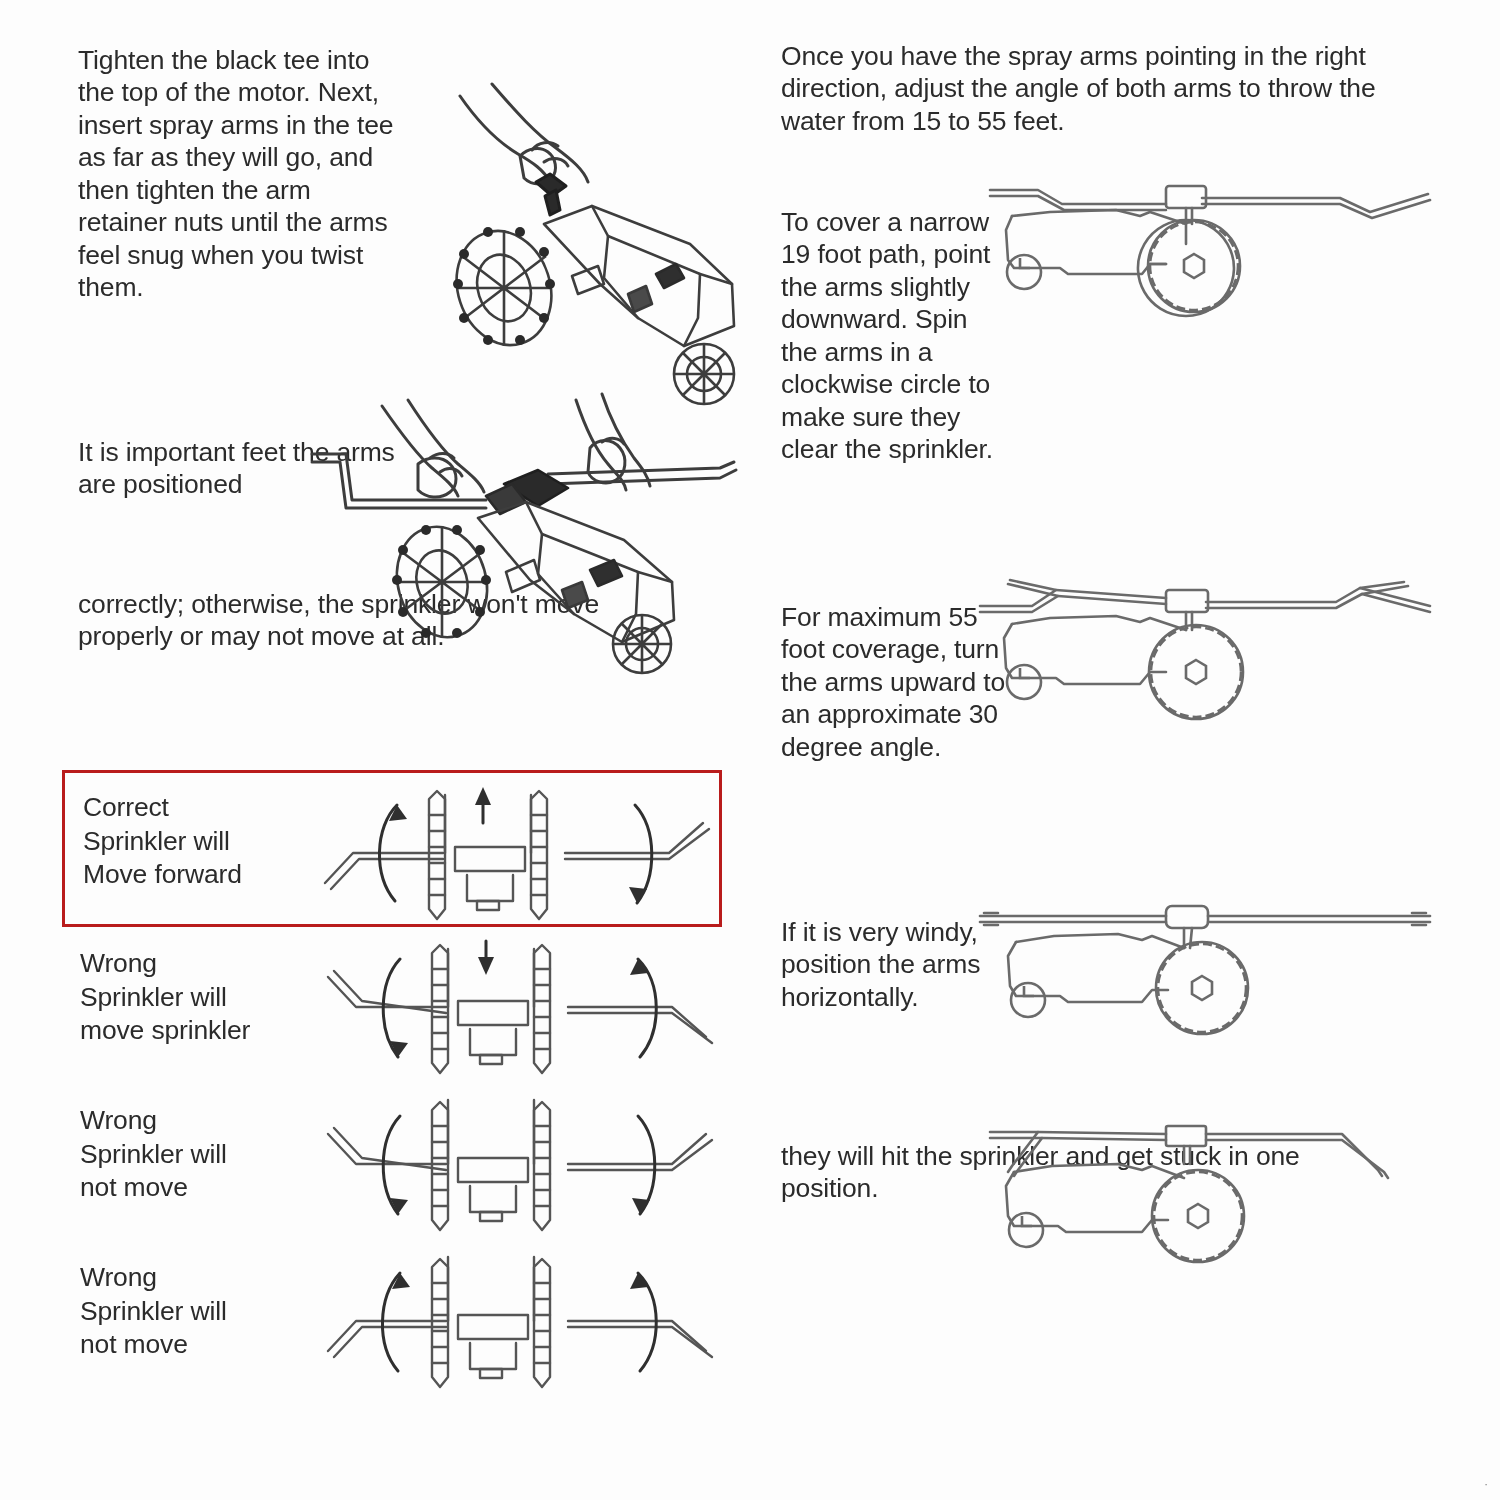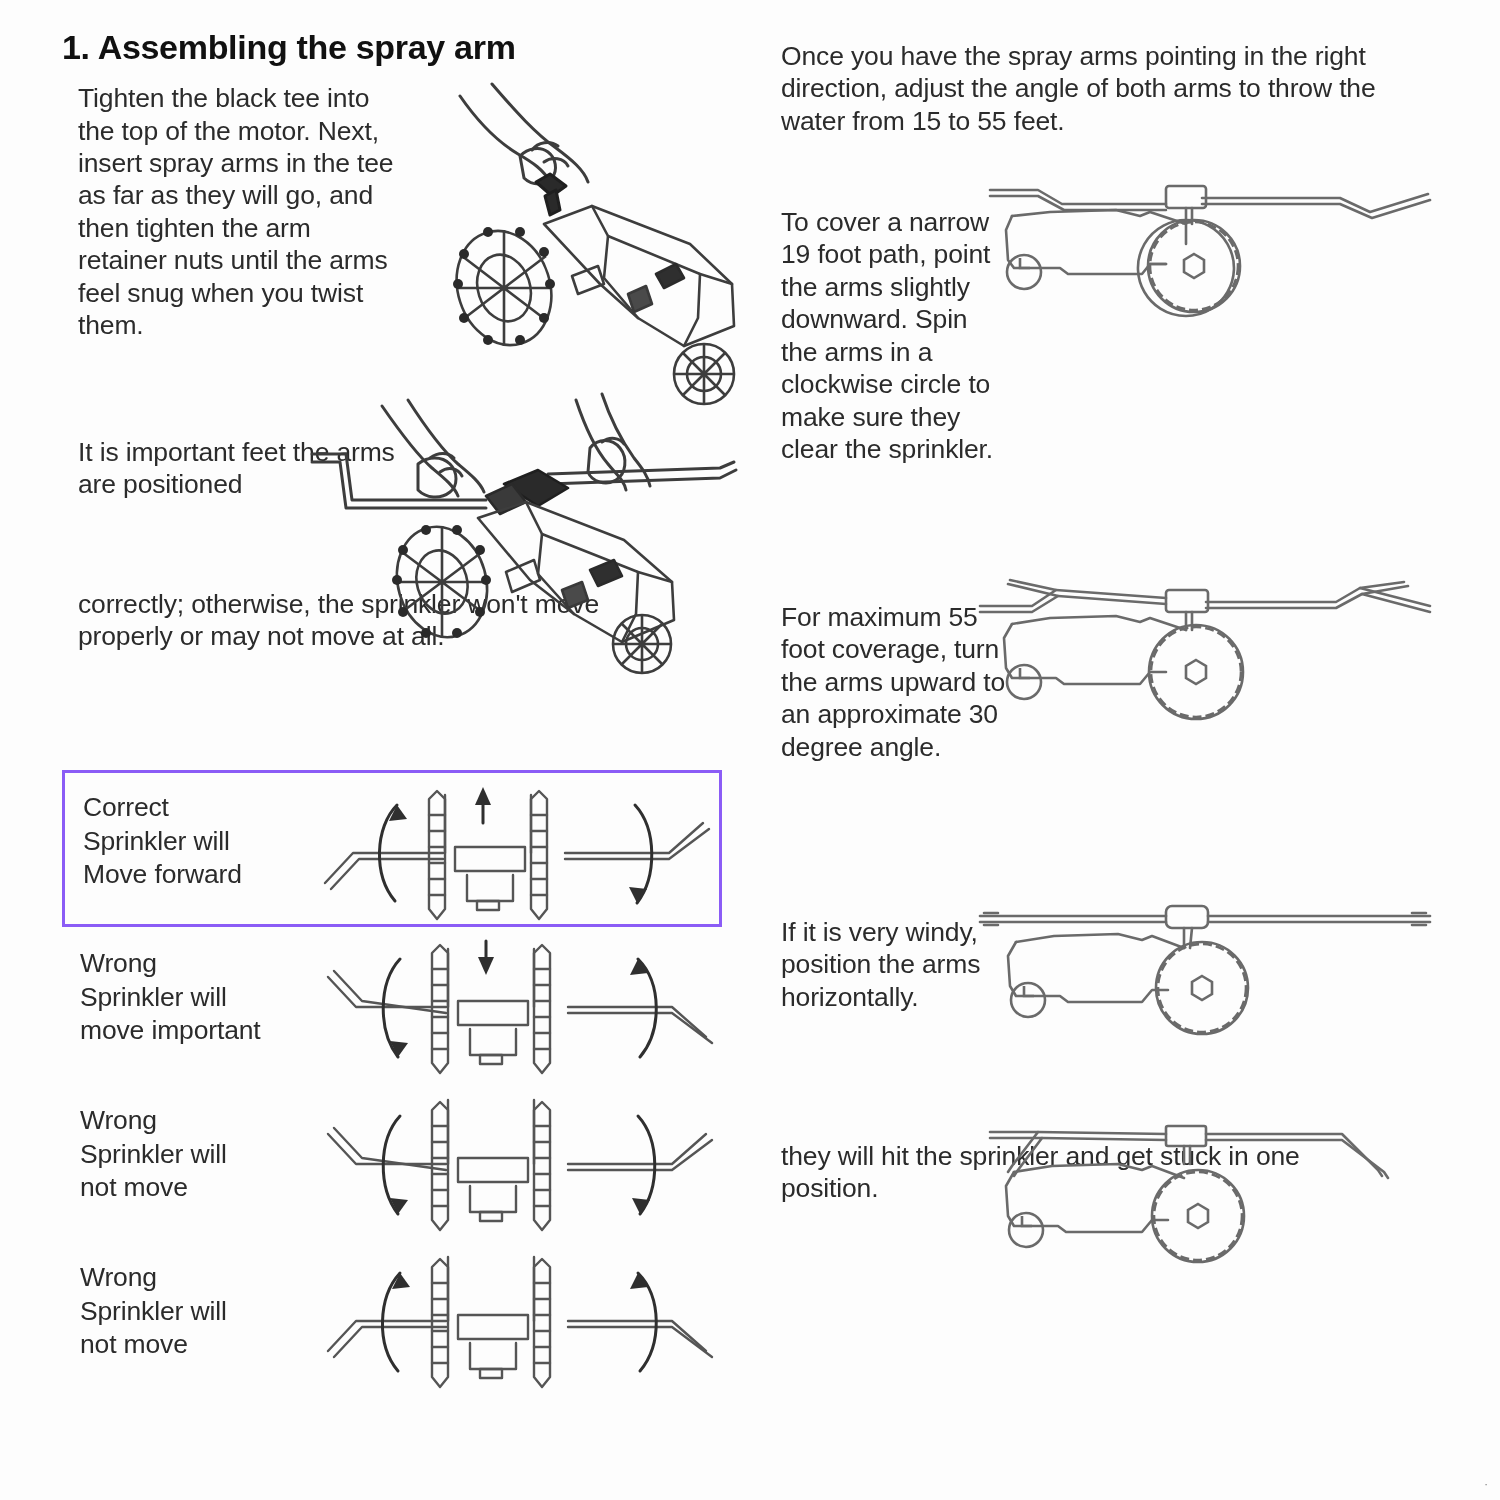--- a/index.html
+++ b/index.html
@@ -55,21 +55,21 @@
   .illus2 { position: absolute; top: 392px; left: 228px; width: 470px; height: 275px; }
 
   
   .cmp-wrap { position: absolute; top: 770px; left: 0; width: 660px; }
   .cmp-row {
     position: relative;
     height: 157px;
     box-sizing: border-box;
   }
   .cmp-row.boxed {
-    border: 3px solid #8b5cf6;
+    border: 3px solid #b91c1c;
     height: 157px;
   }
   .cmp-label {
     position: absolute;
     left: 18px;
     top: 20px;
     font-size: 26.5px;
     line-height: 1.27;
     color: #2b2b2b;
     letter-spacing: -0.15px;
@@ -109,21 +109,20 @@
   svg { display: block; overflow: visible; }
 </style>
 </head>
 <body>
 
 <div class="page">
 
   <div class="col col-left">
 
     <div class="sec1">
-      <h2 class="heading">1. Assembling the spray arm</h2>
       <p class="body-text">Tighten the black tee into the top of the motor. Next, insert spray arms in the tee as far as they will go, and then tighten the arm retainer nuts until the arms feel snug when you twist them.</p>
     </div>
 
     <div class="illus1">
       <svg width="340" height="340" viewBox="0 0 340 340">
         <g fill="none" stroke="#3d3d3d" stroke-width="3" stroke-linecap="round" stroke-linejoin="round">
 
           <path d="M28 18 C46 44 66 64 86 76 C100 84 112 92 118 104"></path>
           <path d="M60 6 C84 34 104 56 124 70 C140 82 152 92 156 104"></path>
 
@@ -287,21 +286,21 @@
               <path d="M166 24 L166 44"></path>
             </g>
           </svg>
         </div>
       </div>
 
       <div class="cmp-row">
         <div class="cmp-label">
           <span>Wrong</span><br>
           <span>Sprinkler will</span><br>
-          <span>move important</span>
+          <span>move sprinkler</span>
         </div>
         <div class="cmp-diagram">
           <svg width="400" height="148" viewBox="0 0 400 148">
             <g fill="none" stroke="#555" stroke-width="2.4" stroke-linecap="round" stroke-linejoin="round">
               <path d="M8 44 L36 74 L126 74"></path>
               <path d="M14 38 L42 68 L126 80"></path>
               <path d="M248 74 L352 74 L386 104"></path>
               <path d="M248 80 L352 80 L392 110"></path>
               <rect x="138" y="68" width="70" height="24"></rect>
               <path d="M150 96 L150 122 L196 122 L196 96"></path>

